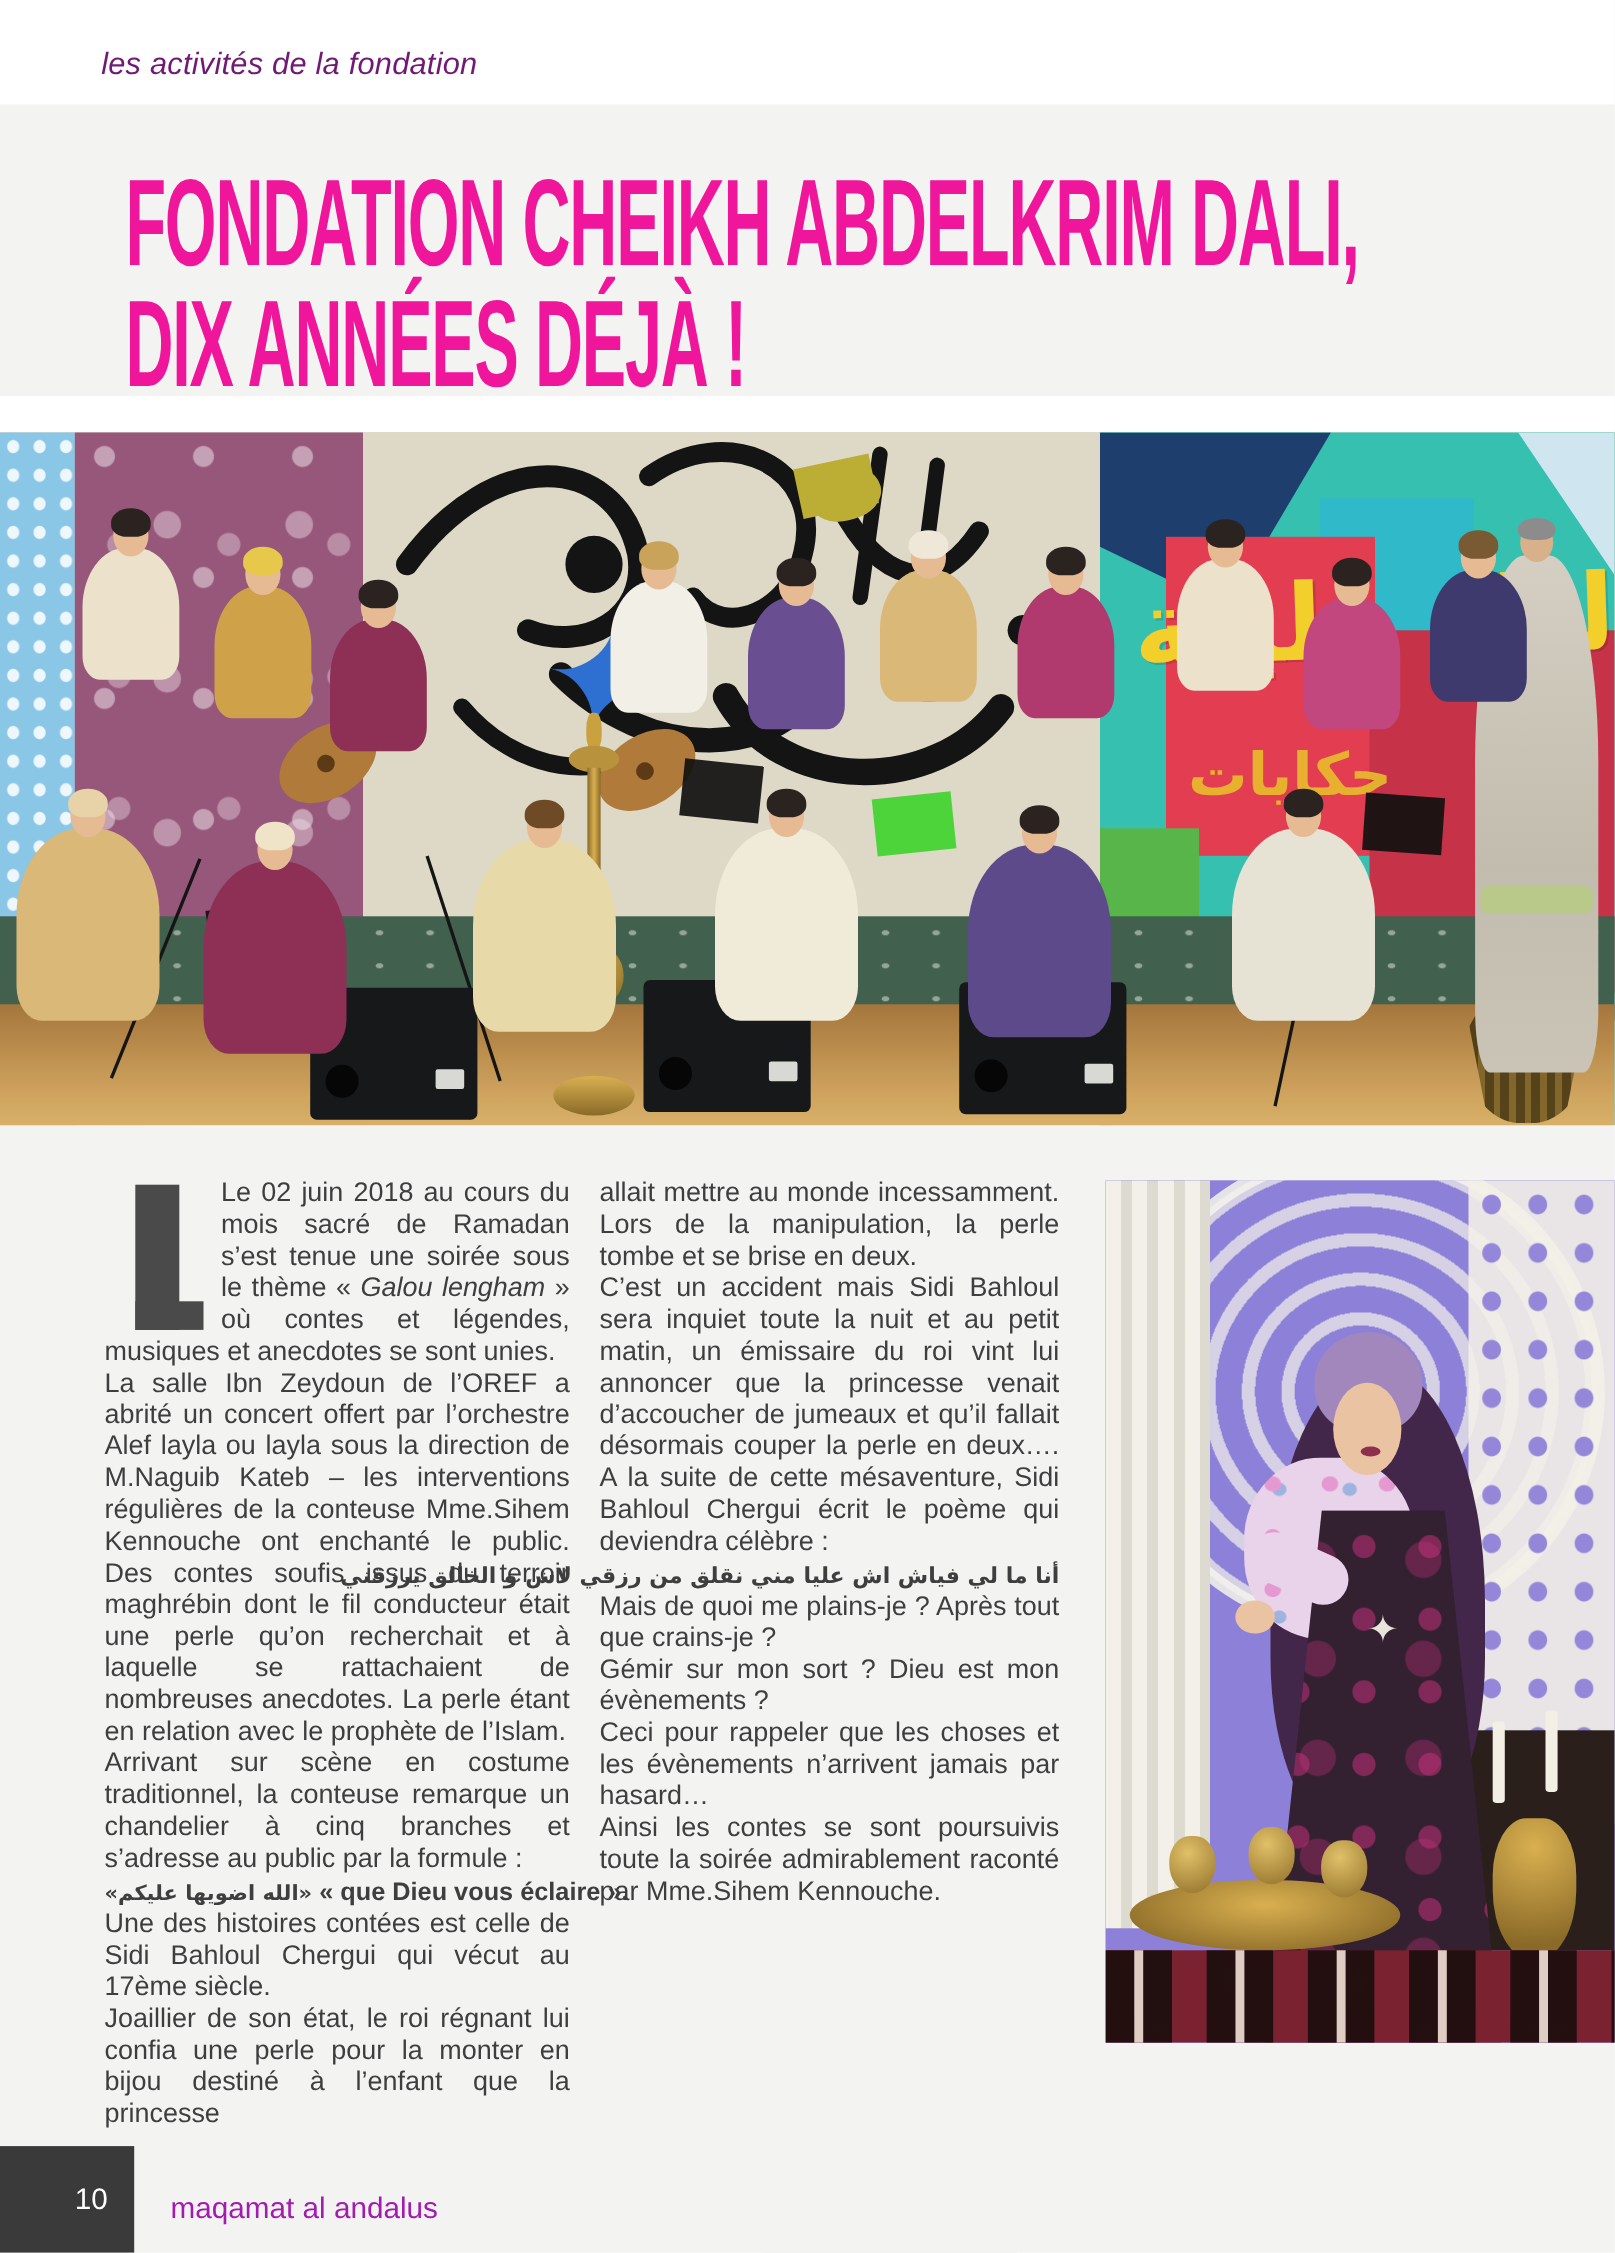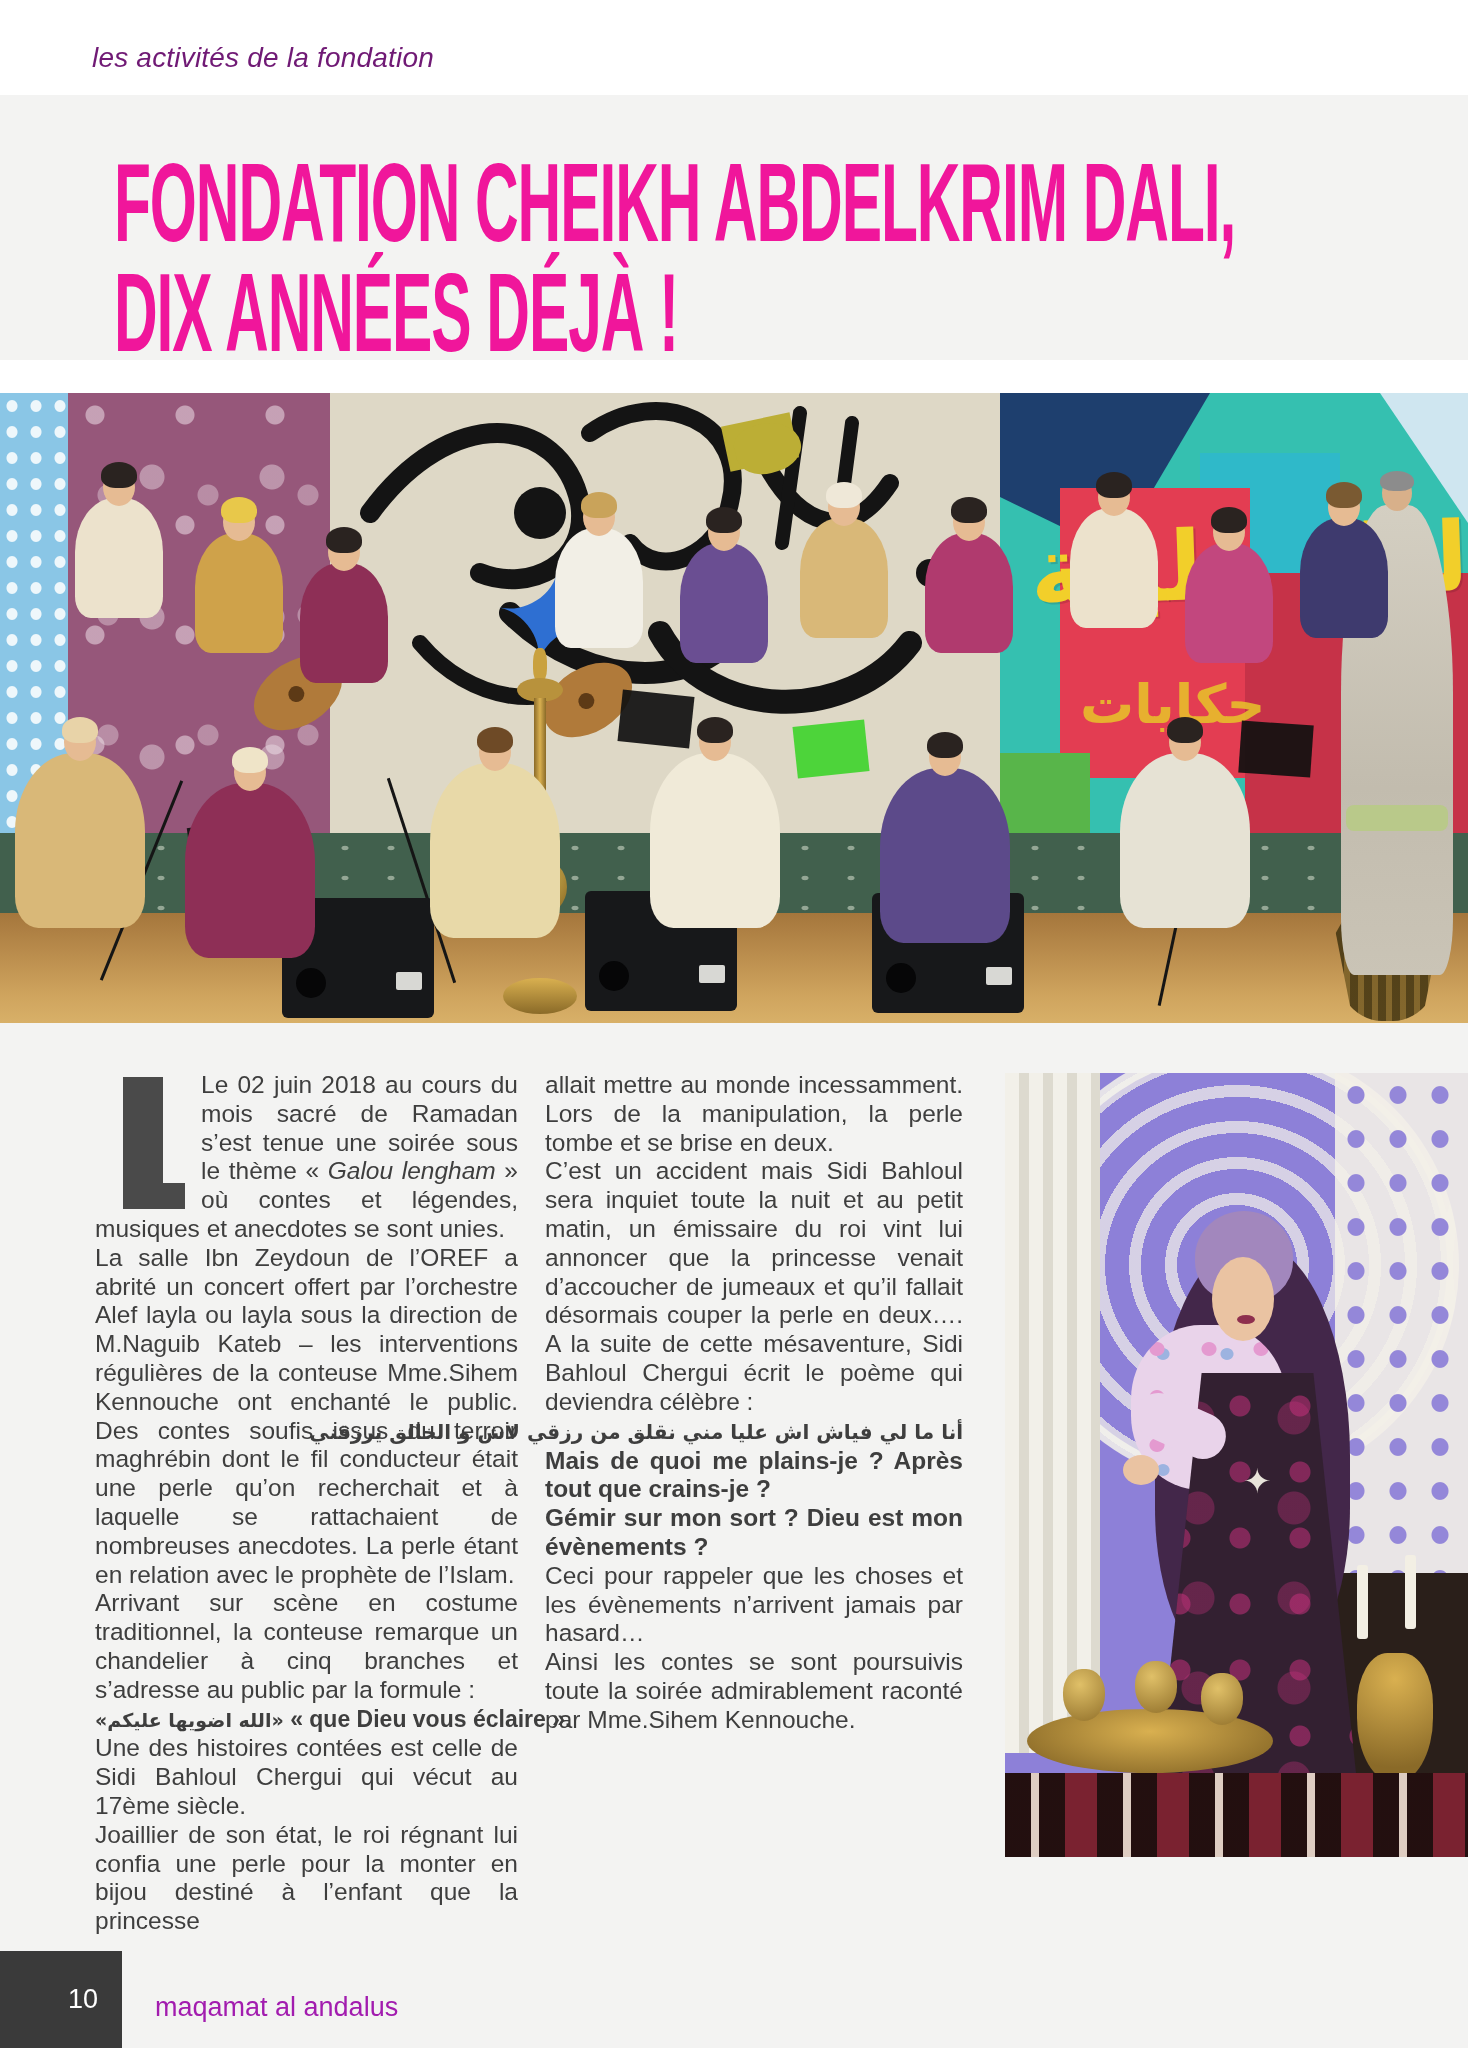--- a/index.html
+++ b/index.html
@@ -88,21 +88,21 @@
       border-radius:50% 50% 40% 40%;background:#8c8c8c;}
   .conductor .c-robe{width:112px;height:470px;margin:-6px auto 0;border-radius:40% 40% 12% 12%;
       background:linear-gradient(#d4cfc2,#c2bcae 60%,#cac4b6);}
   .conductor .c-sash{position:absolute;left:8px;top:330px;width:102px;height:26px;background:#b9c98a;border-radius:8px;}
 
   
   .col{position:absolute;top:1071px;color:#3e3e3e;font-size:24.5px;line-height:28.8px;}
   .col1{left:95px;width:423px;}
   .col2{left:545px;width:418px;}
   .col p{margin:0;text-align:justify;}
-  .bold{font-weight:bold;}
+  .bold{font-weight:normal;}
   .gap-top{margin-top:30px !important;}
   .dropcap{float:left;width:62px;height:132px;margin:6px 16px 2px 28px;position:relative;}
   .dropcap::before{content:'';position:absolute;left:0;top:0;width:40px;height:132px;background:#4a4a4a;}
   .dropcap::after{content:'';position:absolute;left:0;bottom:0;width:62px;height:26px;background:#4a4a4a;}
   .formula{white-space:nowrap;font-weight:bold;font-size:23px;}
   .formula .ar{font-size:19px;font-family:"DejaVu Sans",sans-serif;}
   .arabic-verse{direction:rtl;text-align:left;font-weight:bold;font-size:20px;
      line-height:30px;font-family:"DejaVu Sans",sans-serif;white-space:nowrap;}
 
   

